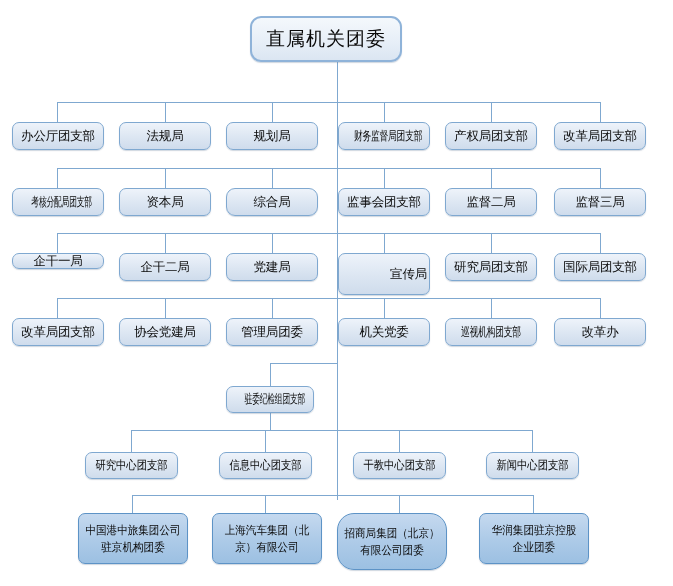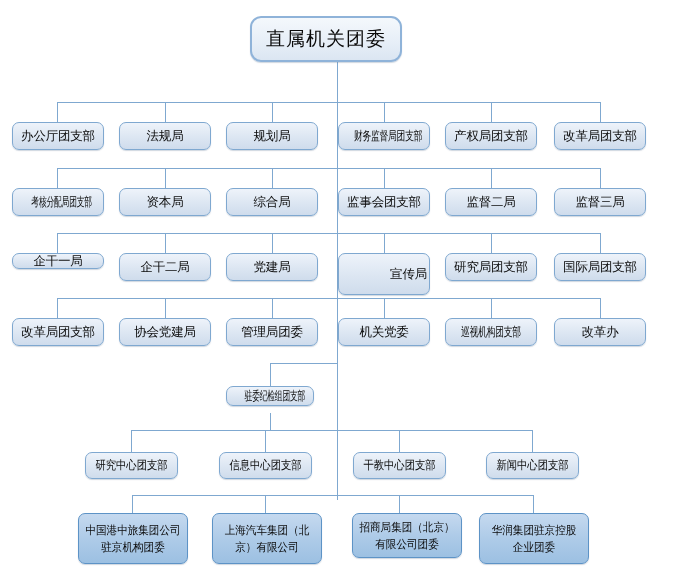--- a/index.html
+++ b/index.html
@@ -160,21 +160,21 @@
   <div class="node lvl" style="left:554px; top:122px; width:92px; height:28px;">
     <span class="node-label">改革局团支部</span>
     </div>
 
   <div class="node lvl squeeze" style="left:12px;  top:188px; width:92px; height:28px;">
     <span class="node-label">考核分配局团支部</span>
     </div>
   <div class="node lvl" style="left:119px; top:188px; width:92px; height:28px;">
     <span class="node-label">资本局</span>
     </div>
-  <div class="node lvl" style="left:226px; top:188px; width:92px; height:28px;">
+  <div class="node lvl" style="left:226px; top:188px; width:92px; height:28px;border-radius:9px;">
     <span class="node-label">综合局</span>
     </div>
   <div class="node lvl" style="left:338px; top:188px; width:92px; height:28px;">
     <span class="node-label">监事会团支部</span>
     </div>
   <div class="node lvl" style="left:445px; top:188px; width:92px; height:28px;">
     <span class="node-label">监督二局</span>
     </div>
   <div class="node lvl" style="left:554px; top:188px; width:92px; height:28px;">
     <span class="node-label">监督三局</span>
@@ -211,21 +211,21 @@
   <div class="node lvl" style="left:338px; top:318px; width:92px; height:28px;">
     <span class="node-label">机关党委</span>
     </div>
   <div class="node lvl squeeze2" style="left:445px; top:318px; width:92px; height:28px;">
     <span class="node-label">巡视机构团支部</span>
     </div>
   <div class="node lvl" style="left:554px; top:318px; width:92px; height:28px;">
     <span class="node-label">改革办</span>
     </div>
 
-  <div class="node lvl squeeze" style="left:226px; top:386px; width:88px; height:20px;align-items:center;">
+  <div class="node lvl squeeze" style="left:226px; top:386px; width:88px; height:27px;align-items:center;">
     <span class="node-label">驻委纪检组团支部</span>
     </div>
 
   <div class="node center-node" style="left:85px;  top:452px; width:93px; height:27px;">
     <span class="node-label">研究中心团支部</span>
     </div>
   <div class="node center-node" style="left:219px; top:452px; width:93px; height:27px;">
     <span class="node-label">信息中心团支部</span>
     </div>
   <div class="node center-node" style="left:353px; top:452px; width:93px; height:27px;">
@@ -236,21 +236,21 @@
     </div>
 
   <div class="node enterprise" style="left:78px;  top:513px; width:110px; height:51px;">
     <span class="node-label">中国港中旅集团公司</span>
     <span class="node-label">驻京机构团委</span>
     </div>
   <div class="node enterprise" style="left:212px; top:513px; width:110px; height:51px;">
     <span class="node-label">上海汽车集团（北</span>
     <span class="node-label">京）有限公司</span>
     </div>
-  <div class="node enterprise" style="left:352px; top:513px; width:110px; height:45px;">
+  <div class="node enterprise" style="left:337px; top:513px; width:110px; height:57px;border-radius:17px;">
     <span class="node-label">招商局集团（北京）</span>
     <span class="node-label">有限公司团委</span>
     </div>
   <div class="node enterprise" style="left:479px; top:513px; width:110px; height:51px;">
     <span class="node-label">华润集团驻京控股</span>
     <span class="node-label">企业团委</span>
     </div>
 
 </div>
 

